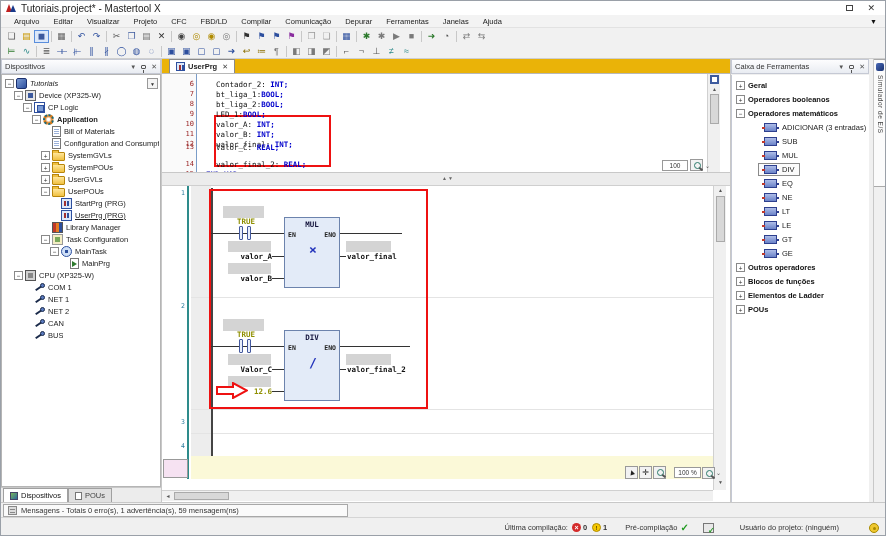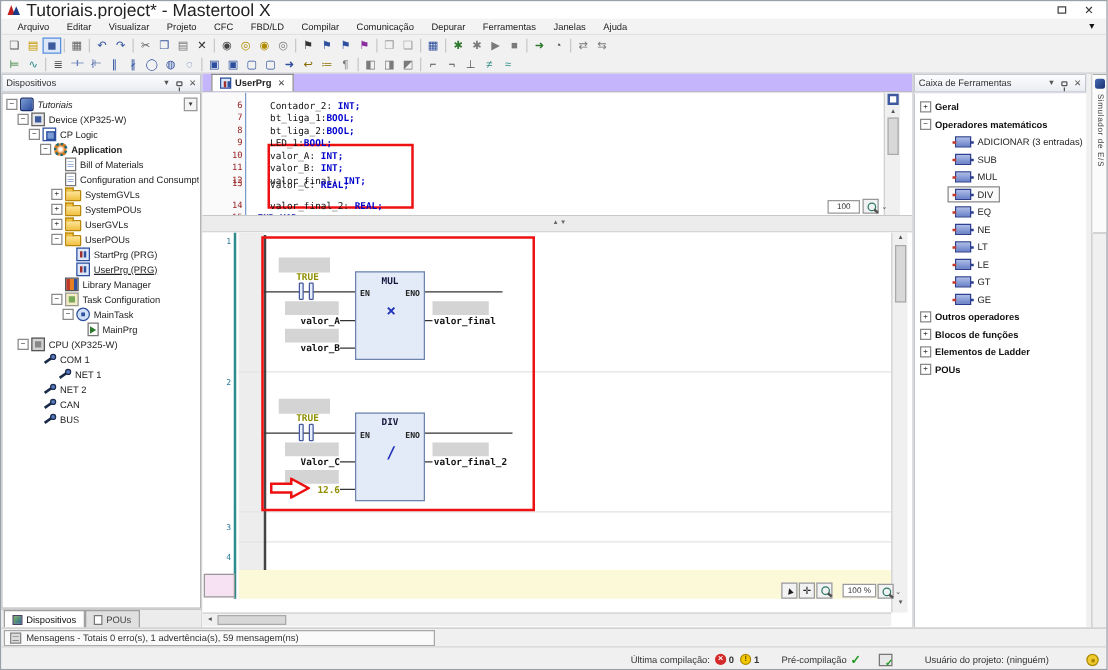--- a/index.html
+++ b/index.html
@@ -7,21 +7,21 @@
     --linenum:#992222; --blockfill:#e3ebf8; --blockborder:#6c83ad;
     --teal:#2e8b8b; --numblue:#2e7d9e; --ph:#d4d4d4; --yellow:#fbf9d8; --pink:#f6e2f2;
   }
   *{margin:0;padding:0;box-sizing:border-box;}
   body{font-family:"Liberation Sans",sans-serif;background:#888;}
   .win{position:relative;width:886px;height:536px;background:#f0f0f0;overflow:hidden;
        font-size:7.5px;color:#222;border:1px solid #9aa0a8;}
 
   
   .titlebar{position:absolute;left:0;top:0;width:886px;height:14px;background:#fff;display:flex;align-items:center;}
-  .titlebar .ttl{font-size:14px;color:#222;margin-left:4px;}
+  .titlebar .ttl{font-size:10px;color:#222;margin-left:4px;}
   .winbtns{margin-left:auto;display:flex;align-items:center;gap:14px;padding-right:12px;}
   .wrestore{width:7px;height:6px;border:1px solid #444;}
   .wclose{font-size:9px;color:#333;line-height:8px;}
   .menubar{position:absolute;left:0;top:14px;width:886px;height:13px;background:#f3f3f3;display:flex;align-items:center;padding-left:6px;border-bottom:1px solid #e2e2e2;}
   .menubar .mi{padding:0 7px;font-size:7.5px;color:#222;cursor:default;}
   .menu-caret{margin-left:auto;padding-right:10px;color:#111;font-size:7px;}
   .toolbar{position:absolute;left:0;width:886px;background:#f1f1f1;display:flex;align-items:center;padding-left:3px;}
   .tb1{top:27px;height:16px;}
   .tb2{top:43px;height:15px;border-bottom:1px solid #cfcfcf;}
   .tbtn{width:15px;height:13px;display:flex;align-items:center;justify-content:center;font-size:9px;line-height:13px;cursor:default;flex:none;overflow:hidden;}
@@ -79,21 +79,21 @@
   .ic-port::after{content:"";position:absolute;left:6px;top:1px;width:3px;height:3px;border:1px solid #1a2a4a;border-radius:50%;background:#5a7abf;}
 
   .docktabs{position:absolute;left:0;bottom:0;right:0;height:15px;background:#ececec;display:flex;align-items:flex-end;padding-left:2px;border-top:1px solid #c8c8c8;}
   .dtab{display:flex;align-items:center;gap:3px;height:14px;padding:0 6px;font-size:7.5px;border:1px solid #a0a0a0;border-bottom:none;background:#e0e0e0;color:#444;}
   .dtab.active{background:#fff;color:#111;}
   .dtabicon{width:8px;height:8px;background:linear-gradient(135deg,#7ab55a,#2d6a9e);border:1px solid #446;}
   .dtabicon2{width:7px;height:8px;background:#fff;border:1px solid #777;}
 
   
   .center{position:absolute;left:161px;top:0;width:568px;height:443px;background:#f0f0f0;}
-  .tabbar{position:absolute;left:0;top:0;right:0;height:15px;background:#c4b5fd;border-bottom:1px solid #b8b8b8;display:flex;align-items:flex-end;padding-left:7px;}
+  .tabbar{position:absolute;left:0;top:0;right:0;height:15px;background:#eab308;border-bottom:1px solid #b8b8b8;display:flex;align-items:flex-end;padding-left:7px;}
   .etab{display:flex;align-items:center;gap:3px;height:14px;padding:0 6px;background:#fff;border:1px solid #8a8a8a;border-bottom:none;font-size:7.5px;font-weight:bold;color:#222;}
   .etab .x{font-weight:normal;font-size:7px;color:#444;margin-left:2px;}
   .codepane{position:absolute;left:0;top:15px;width:568px;height:99px;background:#fff;border-bottom:1px solid #c8c8c8;overflow:hidden;}
   .gutterbg{position:absolute;left:0;top:0;bottom:0;width:35px;background:#fafafa;border-right:1px solid #7a9cc8;}
   .crow{position:absolute;left:0;height:10px;display:flex;align-items:center;font-family:"DejaVu Sans Mono",monospace;font-size:7.5px;}
   .cnum{width:32px;text-align:right;color:var(--linenum);font-size:7px;flex:none;}
   .ctext{margin-left:22px;white-space:pre;}
   .ctext.kw{margin-left:12px;}
   .cname{color:#111;}
   .ctype{color:var(--typeblue);font-weight:bold;}
@@ -377,21 +377,21 @@
           <div class="ti" style="padding-left: 12px;">
             <span class="exp">−</span>
             <span class="ic ic-cpu"></span>
             <span class="lbl">CPU (XP325-W)</span>
           </div>
           <div class="ti" style="padding-left: 21px;">
             <span class="noexp"></span>
             <span class="ic ic-port"></span>
             <span class="lbl">COM 1</span>
           </div>
-          <div class="ti" style="padding-left: 33px;">
+          <div class="ti" style="padding-left: 21px;">
             <span class="noexp"></span>
             <span class="ic ic-port"></span>
             <span class="lbl">NET 1</span>
           </div>
           <div class="ti" style="padding-left: 21px;">
             <span class="noexp"></span>
             <span class="ic ic-port"></span>
             <span class="lbl">NET 2</span>
           </div>
           <div class="ti" style="padding-left: 21px;">
@@ -584,20 +584,24 @@
           <span class="pinicon"></span>
           <span class="hbtn-close">✕</span>
         </span>
       </div>
       <div class="tbox" id="toolboxTree">
           <div class="tbrow">
             <span class="exp">+</span>
             <span class="glabel">Geral</span>
           </div>
           <div class="tbrow">
+            <span class="exp">+</span>
+            <span class="glabel">Operadores booleanos</span>
+          </div>
+          <div class="tbrow">
             <span class="exp">−</span>
             <span class="glabel">Operadores matemáticos</span>
           </div>
           <div class="tbitem">
             <span class="inner">
               <span class="opicon"></span>
               <span>ADICIONAR (3 entradas)</span>
             </span>
           </div>
           <div class="tbitem">

